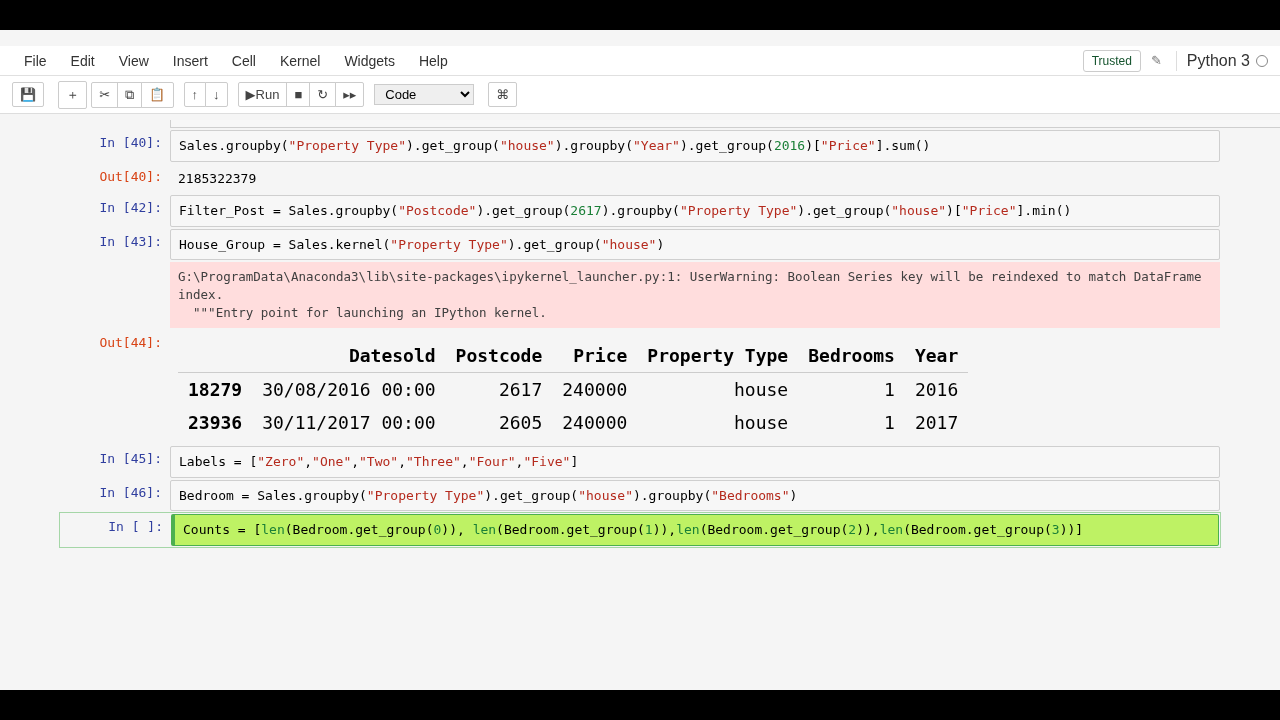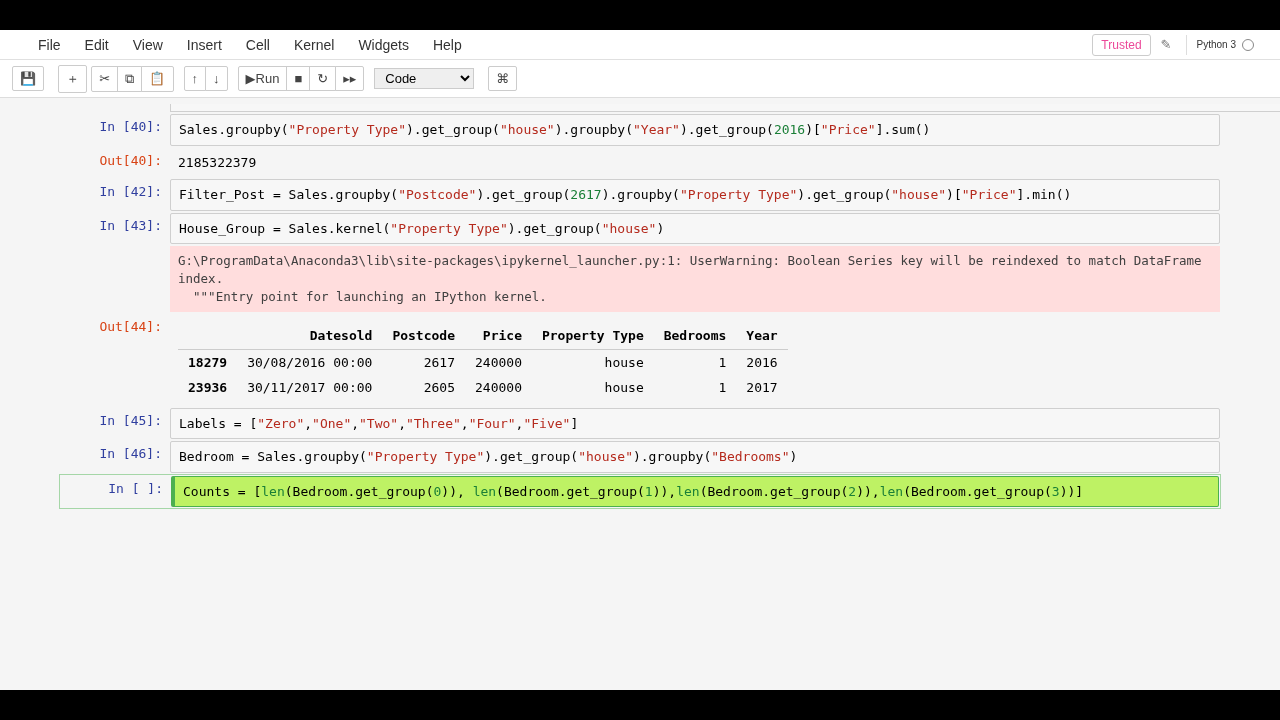--- a/index.html
+++ b/index.html
@@ -1,43 +1,43 @@
 <!DOCTYPE html>
 <html><head>
 <meta charset="utf-8">
 <style>
 * { box-sizing: border-box; margin: 0; padding: 0; }
 body { font-family: "Helvetica Neue", Helvetica, Arial, sans-serif; font-size: 13px; background: #fff; }
 .letterbox { background: #000; width: 1280px; height: 720px; position: relative; }
 .app { position: absolute; top: 30px; left: 0; right: 0; bottom: 30px; background: #f5f5f5; }
-.menubar { background: #fff; height: 30px; display: flex; align-items: center; padding: 0 26px; border-bottom: 1px solid #e0e0e0; }
+.menubar { background: #fff; height: 30px; display: flex; align-items: center; padding: 0 12px; border-bottom: 1px solid #e0e0e0; margin-top: 16px; }
 .menubar .menu-item { padding: 0 12px; color: #333; font-size: 14px; cursor: pointer; }
 .menubar .spacer { flex: 1; }
-.menubar .trusted { color: #ec4899; border: 1px solid #ccc; padding: 3px 8px; border-radius: 3px; margin-right: 10px; font-size: 12px; }
+.menubar .trusted { color: #14532d; border: 1px solid #ccc; padding: 3px 8px; border-radius: 3px; margin-right: 10px; font-size: 12px; }
 .menubar .edit-icon { color: #777; margin-right: 14px; cursor: pointer; }
-.menubar .kernel-name { color: #333; font-size: 10px; margin-right: 6px; }
+.menubar .kernel-name { color: #333; font-size: 16px; margin-right: 6px; }
 .menubar .kernel-ind { width: 12px; height: 12px; border: 1px solid #888; border-radius: 50%; display: inline-block; }
 .toolbar { background: #fff; height: 38px; display: flex; align-items: center; padding: 0 12px; border-bottom: 1px solid #ddd; gap: 4px; }
 .toolbar .tool-btn { border: 1px solid #ccc; background: #fff; padding: 4px 7px; border-radius: 2px; color: #444; cursor: pointer; font-size: 13px; display: inline-flex; align-items: center; }
 .toolbar .group { display: flex; gap: 0; margin-right: 6px; }
 .toolbar .group .tool-btn { border-radius: 0; margin-left: -1px; }
 .toolbar .group .tool-btn:first-child { border-radius: 2px 0 0 2px; margin-left: 0; }
 .toolbar .group .tool-btn:last-child { border-radius: 0 2px 2px 0; }
 .toolbar select { border: 1px solid #ccc; padding: 1px 6px; font-size: 13px; width: 100px; }
 .notebook { padding: 6px 60px 20px; overflow: hidden; }
 .cell { display: flex; width: 100%; margin-bottom: 2px; }
 .prompt { width: 110px; text-align: right; padding: 5px 8px 5px 0; font-family: monospace; font-size: 13px; flex-shrink: 0; }
 .prompt.in { color: #303F9F; }
 .prompt.out { color: #D84315; }
 .cell-body { flex: 1; padding: 5px 8px; font-family: monospace; font-size: 13px; line-height: 1.5; }
 .code-box { border: 1px solid #cfcfcf; background: #f7f7f7; border-radius: 2px; }
 .code-box.active { border: 1px solid #4CAF50; border-left: 4px solid #4CAF50; background: #bef264; }
 .warning { background: #fdd; color: #404040; padding: 6px 8px; font-family: monospace; font-size: 12.5px; line-height: 1.45; white-space: pre-wrap; }
 .output-text { color: #000; }
-.tbl { border-collapse: collapse; font-size: 13px; margin-top: 4px; }
+.tbl { border-collapse: collapse; font-size: 18px; margin-top: 4px; }
 .tbl th, .tbl td { padding: 3px 10px; text-align: right; }
 .tbl th { font-weight: bold; border-bottom: 1px solid #ccc; }
 .tbl td.idx { font-weight: bold; }
 .s-str { color: #b52a1d; }
 .s-num { color: #1a7f37; }
 .s-builtin { color: #1a7f37; }
 </style>
 </head>
 <body>
 

